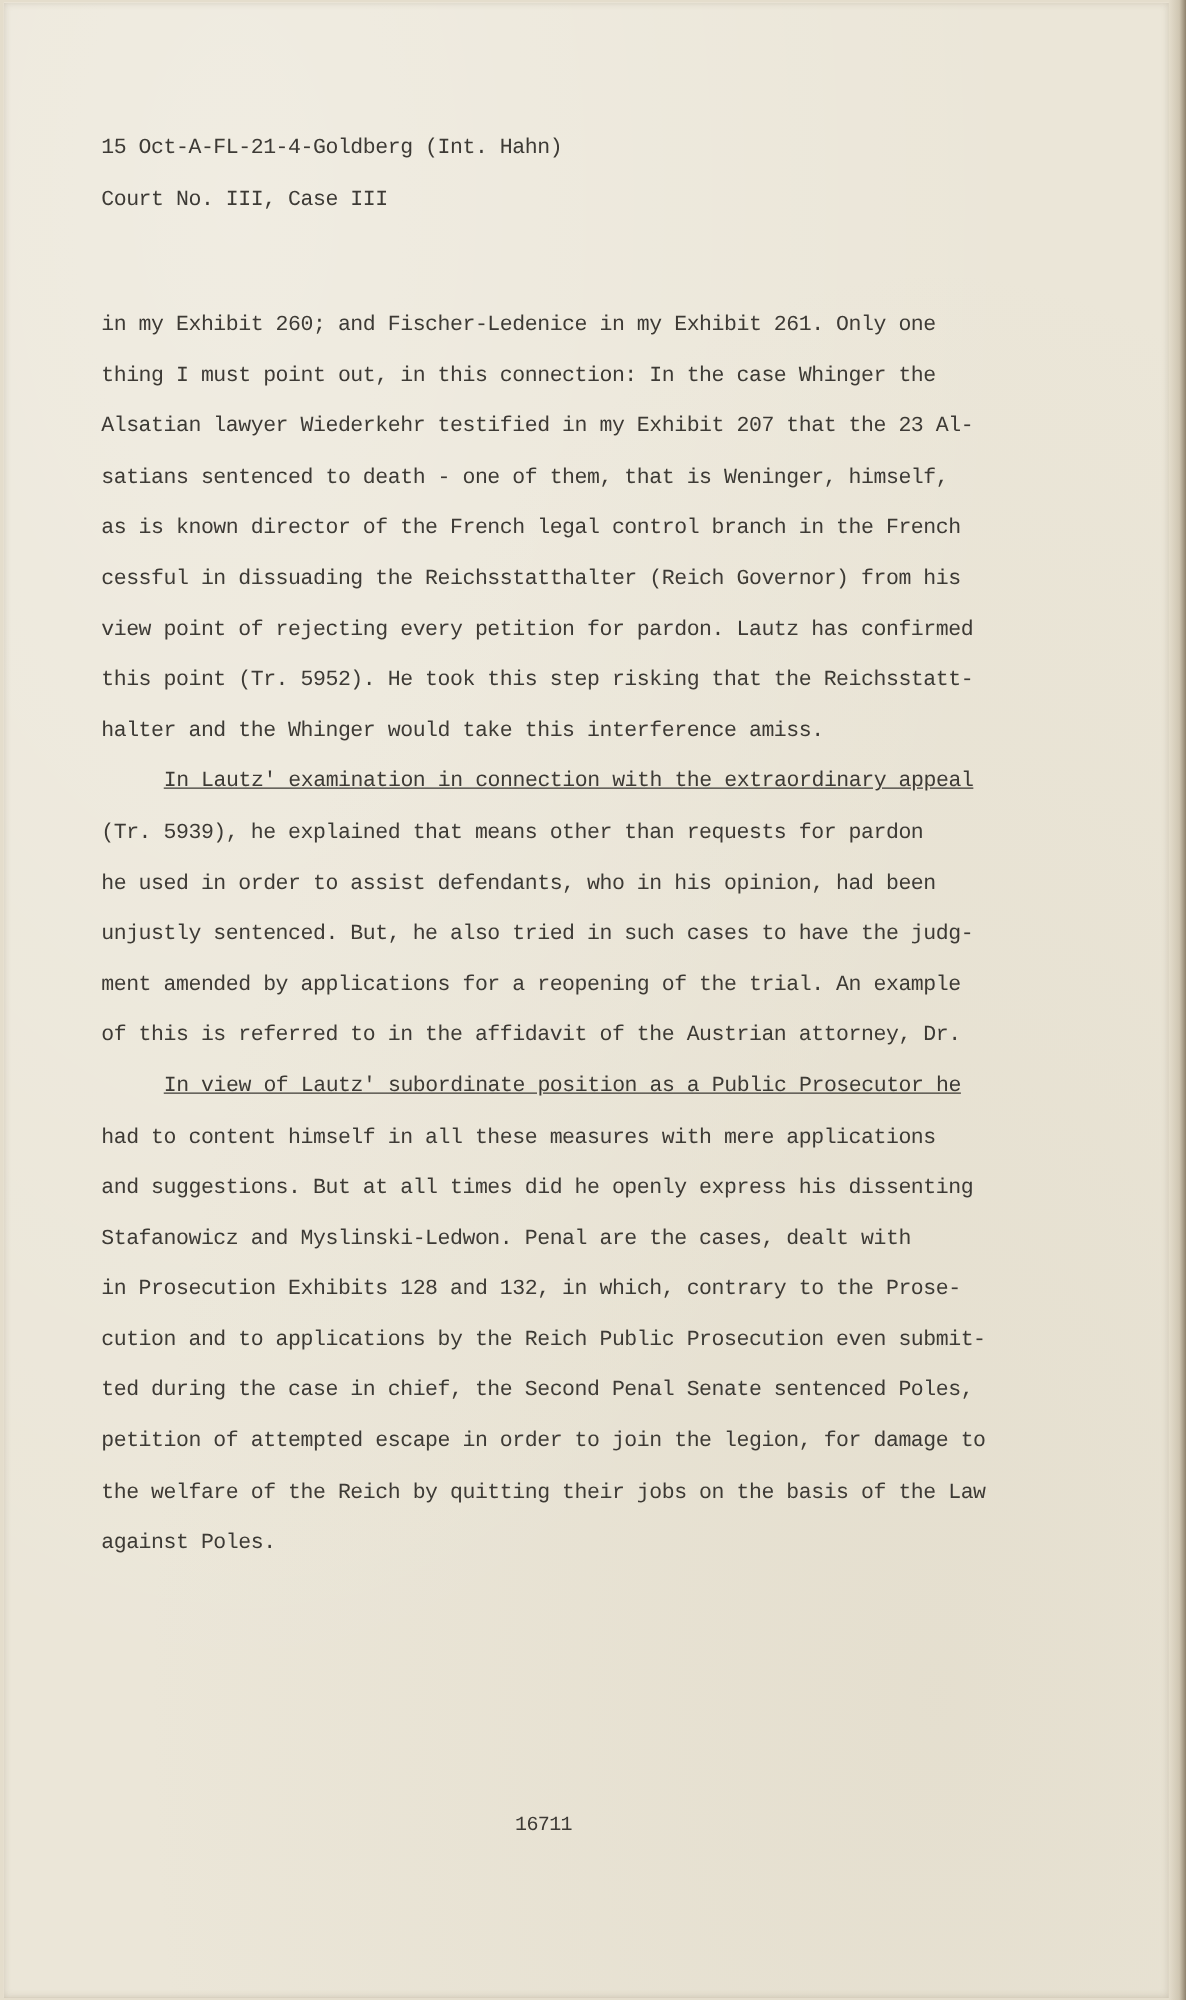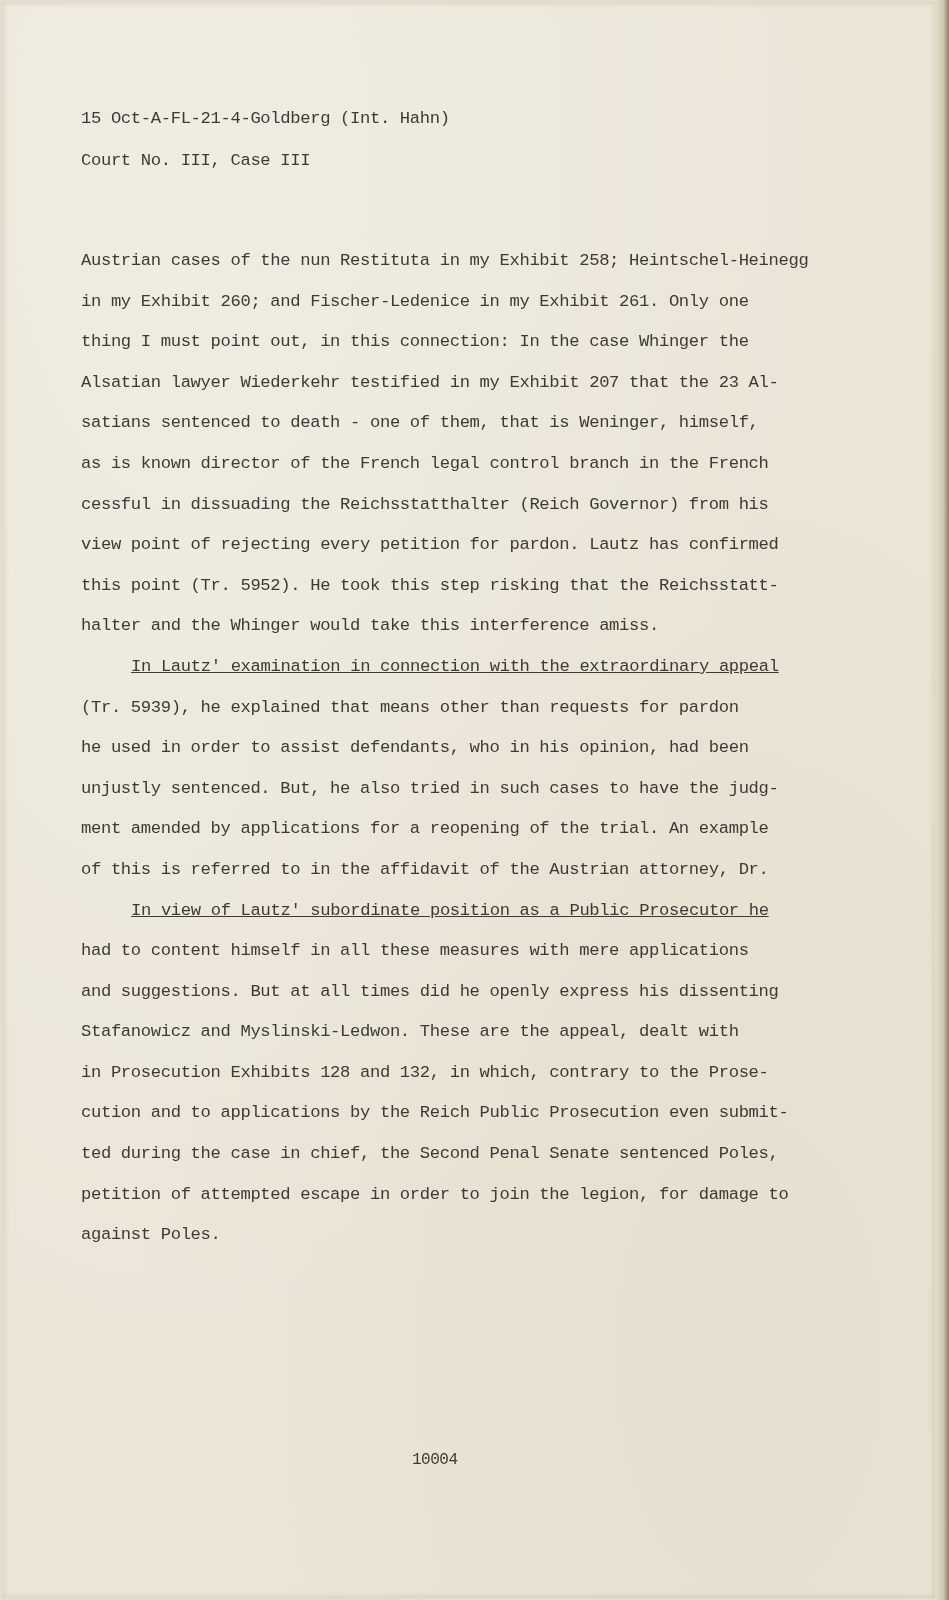--- a/index.html
+++ b/index.html
@@ -70,42 +70,42 @@
     }
   </style>
 </head>
 <body>
 
 <div class="page">
   <div class="typed header-line" style="top:107px;">15 Oct-A-FL-21-4-Goldberg (Int. Hahn)</div>
   <div class="typed header-line" style="top:149px;">Court No. III, Case III</div>
 
   <div class="body-lines" id="body-lines">
-      <div class="line">Austrian cases of the nun Restituta in my Exhibit 258; Heintschel-Heinegg</div>
       <div class="line">in my Exhibit 260; and Fischer-Ledenice in my Exhibit 261. Only one</div>
       <div class="line">thing I must point out, in this connection: In the case Whinger the</div>
       <div class="line">Alsatian lawyer Wiederkehr testified in my Exhibit 207 that the 23 Al-</div>
       <div class="line">satians sentenced to death - one of them, that is Weninger, himself,</div>
       <div class="line">as is known director of the French legal control branch in the French</div>
       <div class="line">cessful in dissuading the Reichsstatthalter (Reich Governor) from his</div>
       <div class="line">view point of rejecting every petition for pardon. Lautz has confirmed</div>
       <div class="line">this point (Tr. 5952). He took this step risking that the Reichsstatt-</div>
       <div class="line">halter and the Whinger would take this interference amiss.</div>
       <div class="line indent">In Lautz' examination in connection with the extraordinary appeal</div>
       <div class="line">(Tr. 5939), he explained that means other than requests for pardon</div>
       <div class="line">he used in order to assist defendants, who in his opinion, had been</div>
       <div class="line">unjustly sentenced. But, he also tried in such cases to have the judg-</div>
       <div class="line">ment amended by applications for a reopening of the trial. An example</div>
       <div class="line">of this is referred to in the affidavit of the Austrian attorney, Dr.</div>
       <div class="line indent">In view of Lautz' subordinate position as a Public Prosecutor he</div>
       <div class="line">had to content himself in all these measures with mere applications</div>
       <div class="line">and suggestions. But at all times did he openly express his dissenting</div>
-      <div class="line">Stafanowicz and Myslinski-Ledwon. These are the appeal, dealt with</div>
+      <div class="line">Stafanowicz and Myslinski-Ledwon. Penal are the cases, dealt with</div>
       <div class="line">in Prosecution Exhibits 128 and 132, in which, contrary to the Prose-</div>
       <div class="line">cution and to applications by the Reich Public Prosecution even submit-</div>
       <div class="line">ted during the case in chief, the Second Penal Senate sentenced Poles,</div>
       <div class="line">petition of attempted escape in order to join the legion, for damage to</div>
+      <div class="line">the welfare of the Reich by quitting their jobs on the basis of the Law</div>
       <div class="line">against Poles.</div>
     </div>
 
-  <div class="page-number">10004</div>
+  <div class="page-number">16711</div>
 </div>
 <div class="edge-right"></div>
 
 </body></html>

